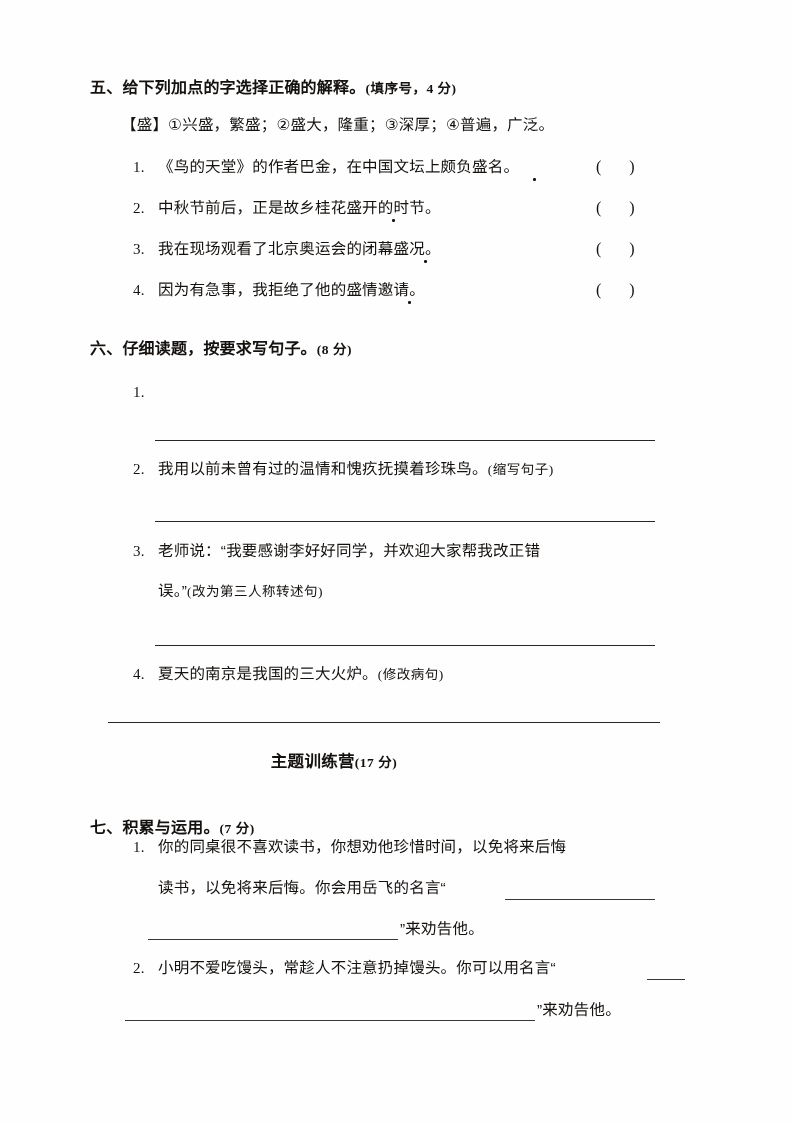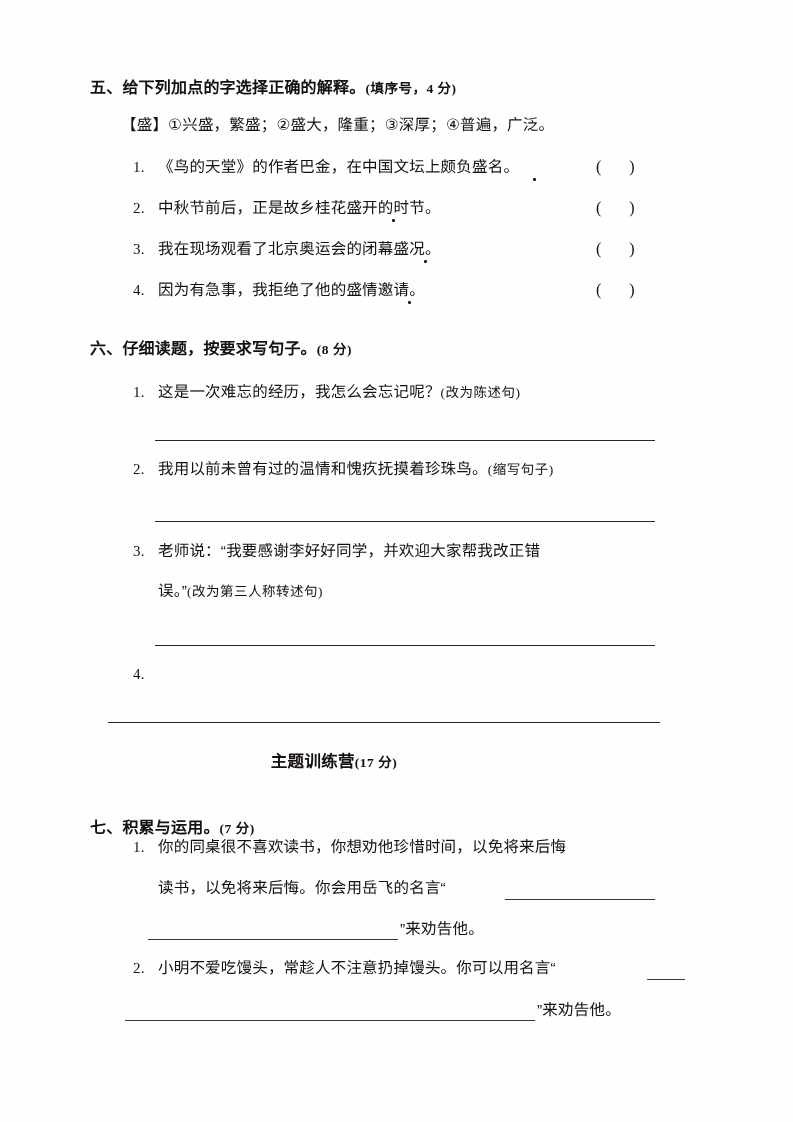--- a/index.html
+++ b/index.html
@@ -109,39 +109,39 @@
   <div class="blk num" style="left:133px; top:283px;">4.</div>
   <div class="blk" style="left:158px; top:282px;">因为有急事，我拒绝了他的盛情邀请。</div>
   <div class="dot" style="left:408px; top:301px;"></div>
   <div class="blk brk" style="left:596px; top:282px;">(       )</div>
 
   <div class="blk hdr" style="left:90px; top:341px;">
     <span>六、</span><span>仔细读题，按要求写句子。</span><span class="paren">(8 分)</span>
   </div>
 
   <div class="blk num" style="left:133px; top:385px;">1.</div>
-  <div class="blk" style="left:158px; top:384px;">
-    <span>这是一次难忘的经历，我怎么会忘记呢？</span><span class="paren">(改为陈述句)</span>
-  </div>
   <div class="rule" style="left:155px; top:440px; width:500px;"></div>
 
   <div class="blk num" style="left:133px; top:462px;">2.</div>
   <div class="blk" style="left:158px; top:461px;">
     <span>我用以前未曾有过的温情和愧疚抚摸着珍珠鸟。</span><span class="paren">(缩写句子)</span>
   </div>
   <div class="rule" style="left:155px; top:521px; width:500px;"></div>
 
   <div class="blk num" style="left:133px; top:544px;">3.</div>
   <div class="blk" style="left:158px; top:543px;">老师说：“我要感谢李好好同学，并欢迎大家帮我改正错</div>
   <div class="blk" style="left:158px; top:583px;">
     <span>误。”</span><span class="paren">(改为第三人称转述句)</span>
   </div>
   <div class="rule" style="left:155px; top:645px; width:500px;"></div>
 
   <div class="blk num" style="left:133px; top:667px;">4.</div>
+  <div class="blk" style="left:158px; top:666px;">
+    <span>夏天的南京是我国的三大火炉。</span><span class="paren">(修改病句)</span>
+  </div>
   <div class="rule" style="left:108px; top:722px; width:552px;"></div>
 
   <div class="sec-title" style="top:748px;">
     <span>主题训练营</span><span class="paren">(17 分)</span>
   </div>
 
   <div class="blk hdr" style="left:90px; top:820px;text-align:center;">
     <span>七、</span><span>积累与运用。</span><span class="paren">(7 分)</span>
   </div>
 

